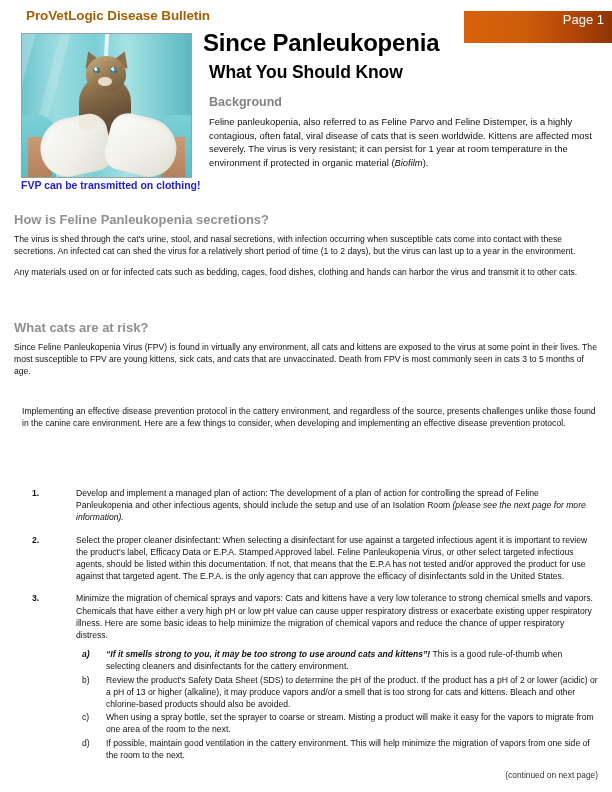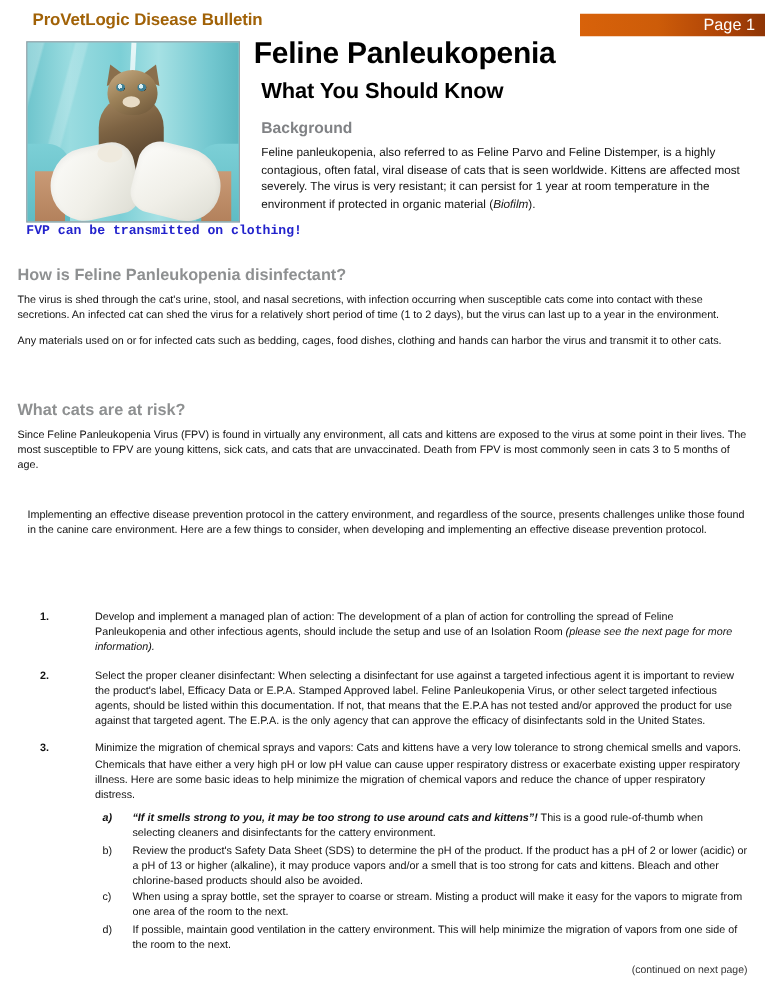--- a/index.html
+++ b/index.html
@@ -31,41 +31,40 @@
     font-weight: bold;
     color: #a16207;
     letter-spacing: -0.1px;
     white-space: nowrap;
   }
   .page-banner {
     position: absolute;
     right: 0;
     top: 11px;
     width: 148px;
-    height: 18px;
+    height: 32px;
     background: linear-gradient(to right, #d8620a 0%, #cd5c09 42%, #ad4307 78%, #8e3505 100%);
   }
   .page-banner-label {
     position: absolute;
     right: 8px;
     top: 1px;
     font-size: 13px;
     color: #ffffff;
     font-weight: normal;
     white-space: nowrap;
   }
 
   
   .photo-block {
     position: absolute;
     left: 21px;
     top: 33px;
     width: 206px;
     height: 162px;
-    font-family: Liberation Mono, monospace;
   }
   .photo-frame {
     position: absolute;
     left: 0; top: 0;
     width: 171px;
     height: 145px;
     border: 1px solid #9aa0a6;
     box-sizing: border-box;
     overflow: hidden;
     background: #8fd4d8;
@@ -319,28 +318,28 @@
     <div class="ph-eye-r"></div>
     <div class="ph-muzzle"></div>
     <div class="ph-glove-l"></div>
     <div class="ph-glove-r"></div>
     <div class="ph-paw"></div>
   </div>
   <div class="photo-caption">FVP can be transmitted on clothing!</div>
 </div>
 
 <div class="intro-col">
-  <h1 class="doc-title">Feline Panleukopenia</h1>
+  <h1 class="doc-title">Since Panleukopenia</h1>
   <div class="doc-subtitle">What You Should Know</div>
   <div class="sec-head-sm">Background</div>
   <p class="intro-body"><span>Feline panleukopenia, also referred to as Feline Parvo and Feline Distemper, is a highly contagious, often fatal, viral disease of cats that is seen worldwide. Kittens are affected most severely. The virus is very resistant; it can persist for 1 year at room temperature in the environment if protected in organic material (</span><i>Biofilm</i><span>).</span></p>
 </div>
 
 <div class="section" style="top:212px;">
-  <div class="sec-head">How is Feline Panleukopenia disinfectant?</div>
+  <div class="sec-head">How is Feline Panleukopenia secretions?</div>
   <p class="para">The virus is shed through the cat's urine, stool, and nasal secretions, with infection occurring when susceptible cats come into contact with these secretions. An infected cat can shed the virus for a relatively short period of time (1 to 2 days), but the virus can last up to a year in the environment.</p>
   <p class="para">Any materials used on or for infected cats such as bedding, cages, food dishes, clothing and hands can harbor the virus and transmit it to other cats.</p>
 </div>
 
 <div class="section" style="top:320px;">
   <div class="sec-head">What cats are at risk?</div>
   <p class="para">Since Feline Panleukopenia Virus (FPV) is found in virtually any environment, all cats and kittens are exposed to the virus at some point in their lives. The most susceptible to FPV are young kittens, sick cats, and cats that are unvaccinated. Death from FPV is most commonly seen in cats 3 to 5 months of age.</p>
 </div>
 
 <div class="section" style="top:406px;">

